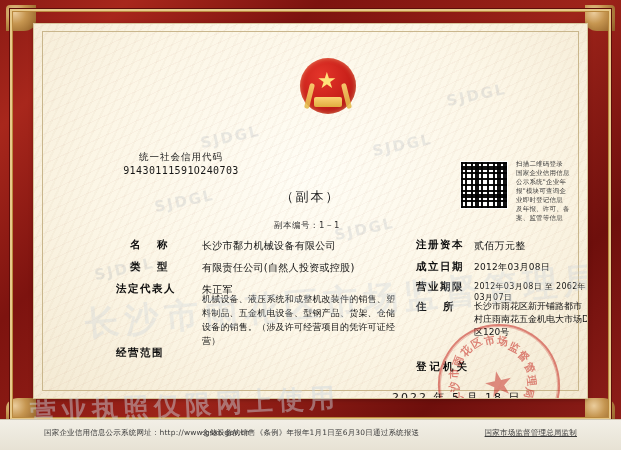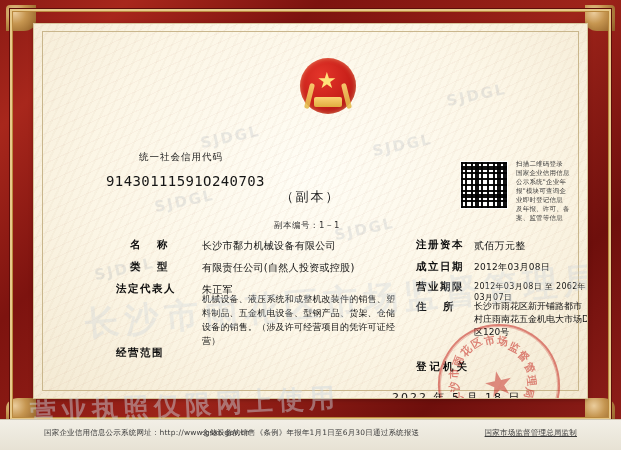--- a/index.html
+++ b/index.html
@@ -161,22 +161,22 @@
     width: 150px;
   }
   .code-label {
     font-size: 9.5px;
     color: #1d1d1d;
     letter-spacing: 1px;
     line-height: 13px;
     text-align: center;
   }
   .code-value {
-    margin-top: 10px;
-    font-size: 14px;
+    margin-top: 2px;
+    font-size: 10px;
     color: #151515;
     letter-spacing: .4px;
     text-align: center;
     font-family: "DejaVu Sans Mono", monospace;
   }
 
   
   .qr {
     position: absolute;
     left: 426px; top: 137px;

